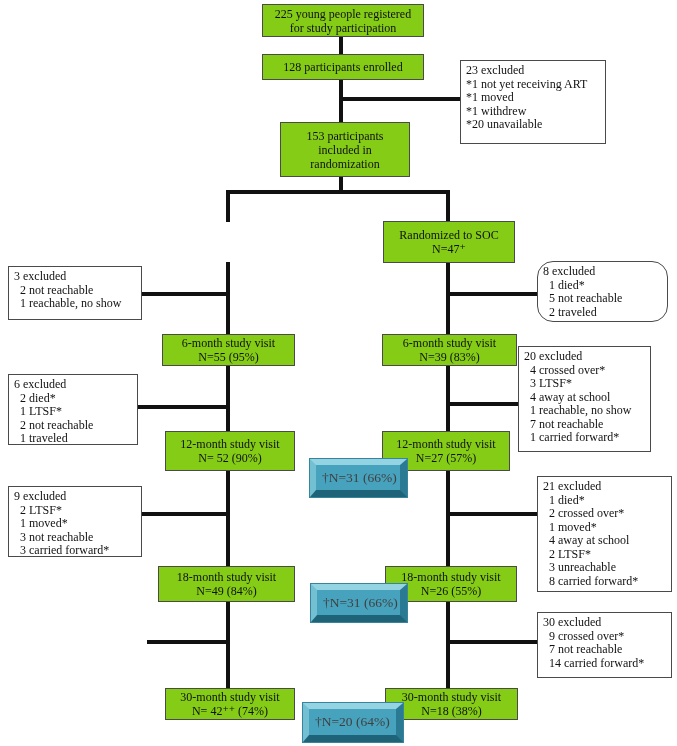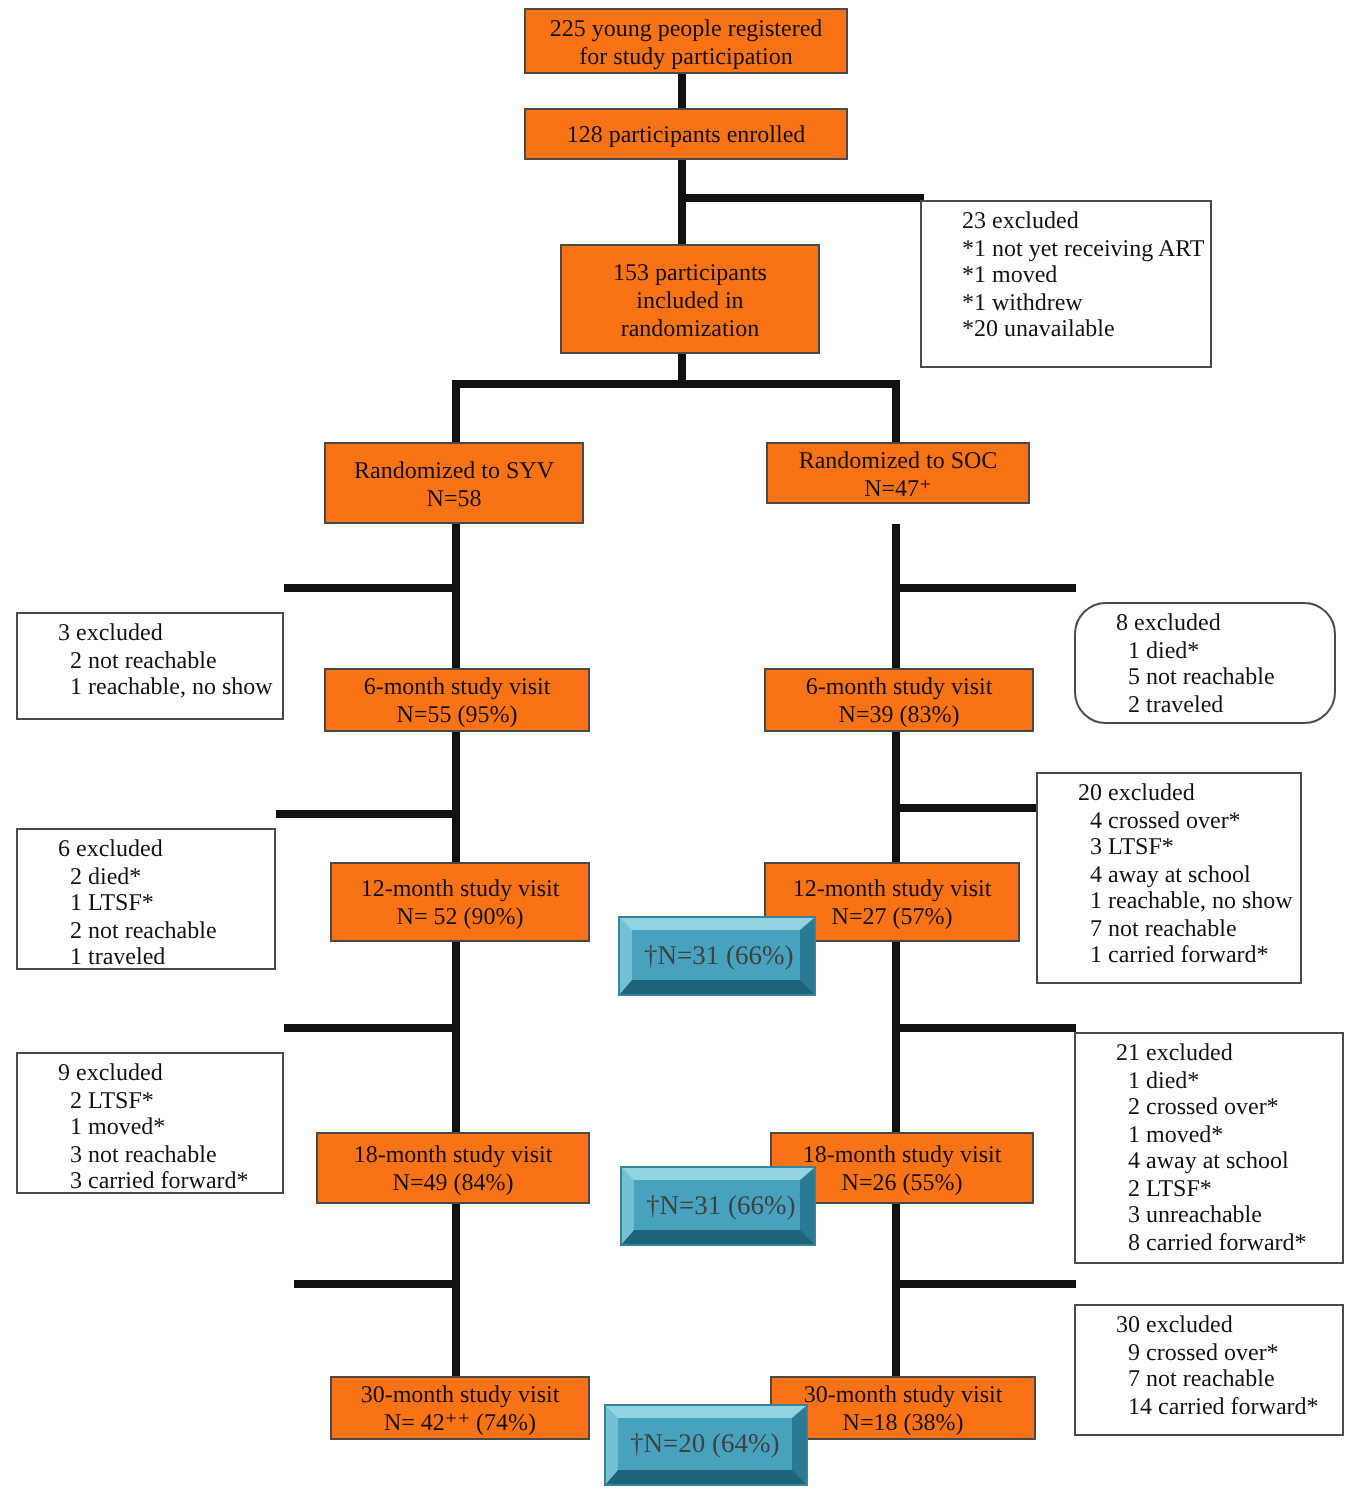--- a/index.html
+++ b/index.html
@@ -8,38 +8,37 @@
     width:677px;height:746px;
     background:#ffffff;
     font-family:"Liberation Serif","DejaVu Serif",serif;
     color:#111;
     overflow:hidden;
   }
   .line{position:absolute;background:#111;}
   .fbox{
     position:absolute;
     box-sizing:border-box;
-    background:#f97316;
+    background:#84cc16;
     border:1.5px solid #4a4a4a;
     display:flex;align-items:center;justify-content:center;
     text-align:center;
     font-size:12px;line-height:14px;
     white-space:pre-wrap;
     padding:2px 3px;
   }
   .ebox{
     position:absolute;
     box-sizing:border-box;
     background:#fff;
     border:1.4px solid #4a4a4a;
     text-align:left;
     font-size:12px;line-height:13.5px;
     white-space:pre-wrap;
-    padding:3px 2px 2px 20px;
-    margin-top:40px;
+    padding:3px 2px 2px 5px;
   }
   .teal{
     position:absolute;
     box-sizing:border-box;
     background:#47a2bd;
     border-style:solid;
     border-width:6px 7px 7px 6px;
     border-top-color:#93d3e2;
     border-left-color:#74c0d3;
     border-right-color:#2b7a93;
@@ -81,23 +80,21 @@
   <div class="fbox" style="left:262px;top:54px;width:162px;height:26px;">128 participants enrolled</div>
   <div class="ebox" style="left:460px;top:60px;width:146px;height:84px;">23 excluded
 *1 not yet receiving ART
 *1 moved
 *1 withdrew
 *20 unavailable</div>
   <div class="fbox" style="left:280px;top:122px;width:130px;height:55px;">153 participants
 included in
 randomization</div>
 
-  <div class="fbox" style="left:162px;top:221px;width:130px;height:41px;">Randomized to SYV
-N=58</div>
-  <div class="fbox" style="left:383px;top:221px;width:132px;height:31px;">Randomized to SOC
+  <div class="fbox" style="left:383px;top:221px;width:132px;height:42px;">Randomized to SOC
 N=47⁺</div>
 
   <div class="ebox" style="left:8px;top:266px;width:134px;height:54px;">3 excluded
   2 not reachable
   1 reachable, no show</div>
   <div class="ebox" style="left:537px;top:261px;width:131px;height:61px;border-radius:16px;">8 excluded
   1 died*
   5 not reachable
   2 traveled</div>
   <div class="fbox" style="left:162px;top:334px;width:133px;height:32px;">6-month study visit

